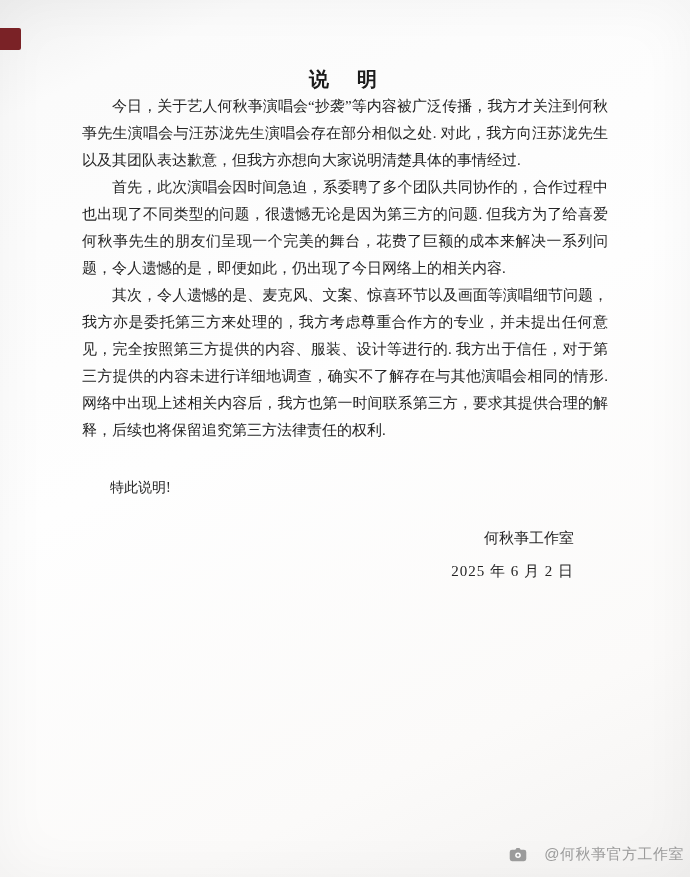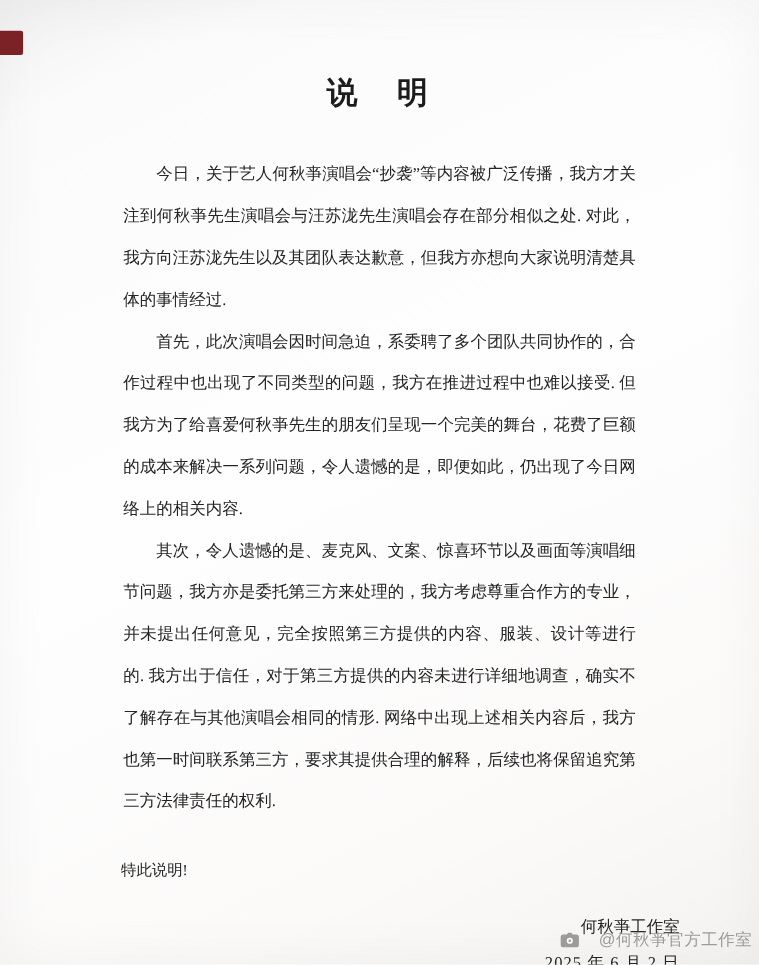--- a/index.html
+++ b/index.html
@@ -28,48 +28,47 @@
     top: 28px;
     width: 21px;
     height: 22px;
     background: #7a2226;
     border-radius: 0 2px 2px 0;
   }
   .title {
     margin: 0;
     padding-top: 66px;
     text-align: center;
-    font-size: 28px;
+    font-size: 20px;
     font-weight: 700;
     letter-spacing: 4px;
     color: #1c1c1c;
   }
   .body-text {
-    margin-top: 36px;
-    padding: 0 112px;
+    padding: 0 82px;
     font-size: 15px;
-    line-height: 38px;
+    line-height: 27px;
     text-align: justify;
     color: #242424;
   }
   .body-text p {
     margin: 0;
     text-indent: 2em;
   }
   .closing {
     margin: 30px 0 0 0;
     padding: 0 82px;
     font-size: 14px;
     line-height: 27px;
     text-indent: 2em;
     color: #242424;
   }
   .sig-block {
     margin-top: 28px;
-    padding-right: 72px;
+    padding-right: 116px;
     text-align: right;
     font-size: 15px;
     color: #242424;
   }
   .sig-block .signature {
     margin: 0 0 14px 0;
   }
   .sig-block .date {
     margin: 0;
     letter-spacing: 1px;
@@ -97,21 +96,21 @@
 <body>
 
 <div class="page">
 
   <div class="corner-mark"></div>
 
   <h1 class="title">说　明</h1>
 
   <div class="body-text">
     <p>今日，关于艺人何秋亊演唱会“抄袭”等内容被广泛传播，我方才关注到何秋亊先生演唱会与汪苏泷先生演唱会存在部分相似之处. 对此，我方向汪苏泷先生以及其团队表达歉意，但我方亦想向大家说明清楚具体的事情经过.</p>
-    <p>首先，此次演唱会因时间急迫，系委聘了多个团队共同协作的，合作过程中也出现了不同类型的问题，我方在推进过程中也难以接受. 但我方为了给喜爱何秋亊先生的朋友们呈现一个完美的舞台，花费了巨额的成本来解决一系列问题，令人遗憾的是，即便如此，仍出现了今日网络上的相关内容.</p>
+    <p>首先，此次演唱会因时间急迫，系委聘了多个团队共同协作的，合作过程中也出现了不同类型的问题，很遗憾无论是因为第三方的问题. 但我方为了给喜爱何秋亊先生的朋友们呈现一个完美的舞台，花费了巨额的成本来解决一系列问题，令人遗憾的是，即便如此，仍出现了今日网络上的相关内容.</p>
     <p>其次，令人遗憾的是、麦克风、文案、惊喜环节以及画面等演唱细节问题，我方亦是委托第三方来处理的，我方考虑尊重合作方的专业，并未提出任何意见，完全按照第三方提供的内容、服装、设计等进行的. 我方出于信任，对于第三方提供的内容未进行详细地调查，确实不了解存在与其他演唱会相同的情形. 网络中出现上述相关内容后，我方也第一时间联系第三方，要求其提供合理的解释，后续也将保留追究第三方法律责任的权利.</p>
   </div>
 
   <p class="closing">特此说明!</p>
 
   <div class="sig-block">
     <p class="signature">何秋亊工作室</p>
     <p class="date">2025 年 6 月 2 日</p>
   </div>
 

